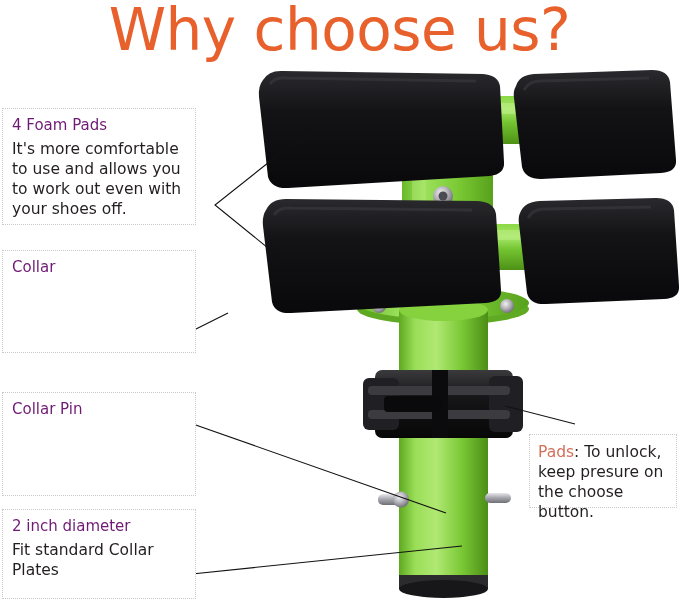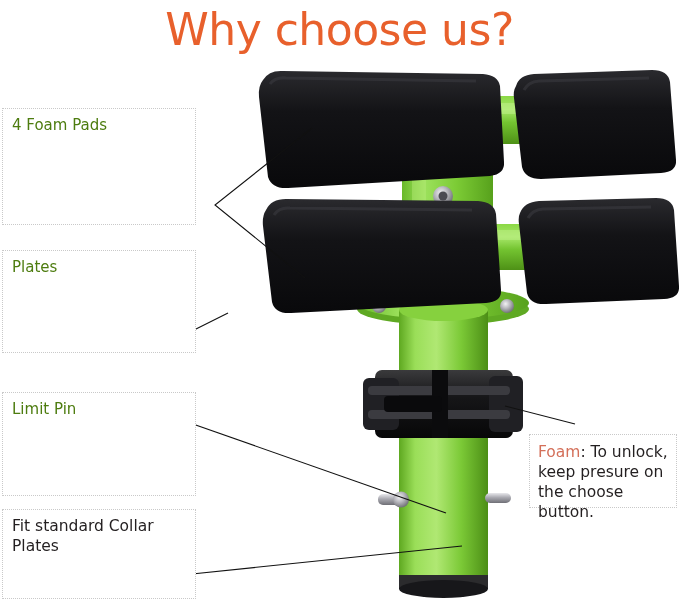--- a/index.html
+++ b/index.html
@@ -16,21 +16,21 @@
     -webkit-font-smoothing: antialiased;
   }
 
   
   #page-title {
     position: absolute;
     top: 0px;
     left: 0;
     width: 679px;
     text-align: center;
-    font-size: 44px;
+    font-size: 58px;
     line-height: 60px;
     letter-spacing: -0.5px;
     color: #E8602C;
     font-family: "DejaVu Sans", "Liberation Sans", sans-serif;
     font-weight: 400;
     white-space: nowrap;
   }
 
   
   #product {
@@ -52,21 +52,21 @@
 
   
   .callout {
     position: absolute;
     box-sizing: border-box;
     border: 1px dotted #c9c9c9;
     background: #ffffff;
     padding: 6px 9px 7px 9px;
   }
   .callout .head {
-    color: #4d7c0f;
+    color: #701a75;
     font-size: 15px;
     line-height: 21px;
     margin-bottom: 3px;
     white-space: nowrap;
   }
   .callout .body {
     color: #231f20;
     font-size: 15.5px;
     line-height: 20px;
   }
@@ -227,29 +227,31 @@
 
   <line x1="190" y1="423" x2="446" y2="513" stroke="#111111" stroke-width="1.1"></line>
 
   <line x1="192" y1="574" x2="462" y2="546" stroke="#111111" stroke-width="1.1"></line>
 
   <line x1="505" y1="406" x2="575" y2="424" stroke="#111111" stroke-width="1.1"></line>
 </svg>
 
 <div class="callout" id="callout-foam-pads">
   <div class="head">4 Foam Pads</div>
+  <div class="body">It's more comfortable to use and allows you to work out even with your shoes off.</div>
 </div>
 
 <div class="callout" id="callout-collar">
-  <div class="head">Plates</div>
+  <div class="head">Collar</div>
 </div>
 
 <div class="callout" id="callout-limit-pin">
-  <div class="head">Limit Pin</div>
+  <div class="head">Collar Pin</div>
 </div>
 
 <div class="callout" id="callout-diameter">
+  <div class="head">2 inch diameter</div>
   <div class="body">Fit standard Collar Plates</div>
 </div>
 
 <div id="callout-tips">
-  <div class="tips-text"><span class="tips-label">Foam</span><span>: To unlock, keep presure on the choose button.</span></div>
+  <div class="tips-text"><span class="tips-label">Pads</span><span>: To unlock, keep presure on the choose button.</span></div>
 </div>
 
 </body></html>

